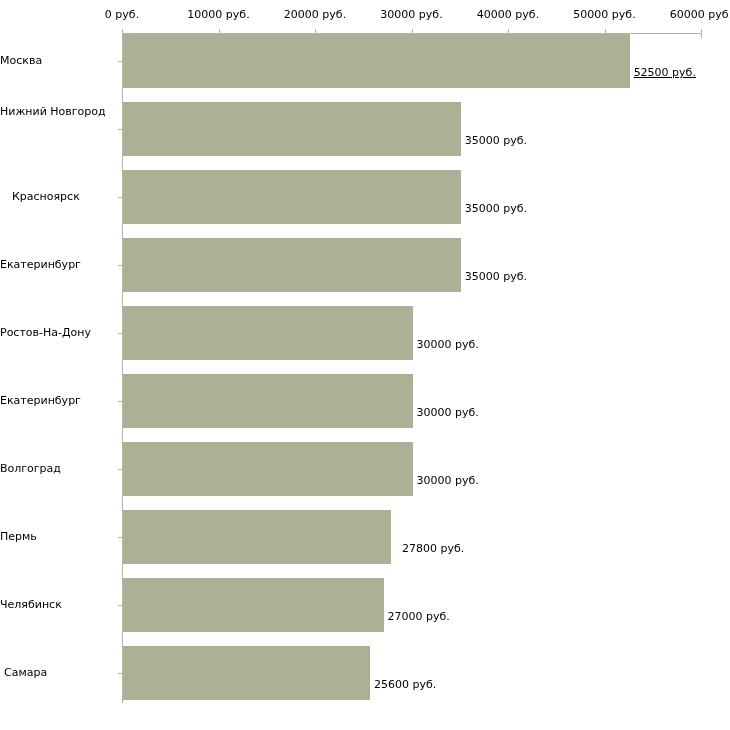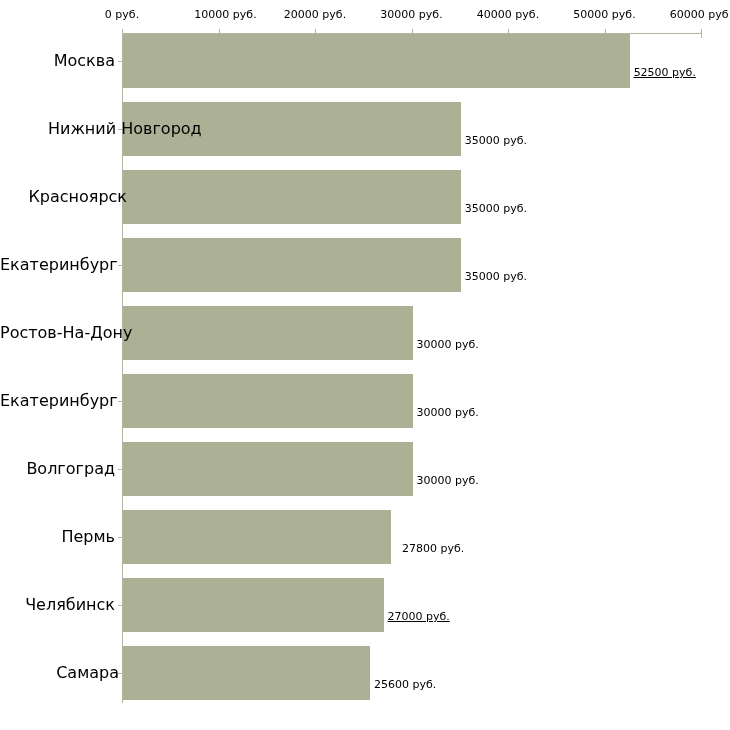--- a/index.html
+++ b/index.html
@@ -58,22 +58,21 @@
     background: #b3b7a2;
   }
   .y-tick-mark {
     position: absolute;
     width: 4px;
     height: 1px;
     background: #b3b7a2;
   }
   .cat-label {
     position: absolute;
-    text-align: right;
-    font-size: 16px;
+    font-size: 11px;
     color: #000000;
     white-space: nowrap;
     line-height: 12px;
   }
 
   
   .bar {
     position: absolute;
     background: #acb195;
   }
@@ -87,21 +86,21 @@
 </style>
 </head>
 <body>
 
 <div id="chart-root">
 
   <div id="x-axis-area">
     <div id="x-axis-line" style="left: 122px; width: 579px;"></div>
   <div class="x-tick-label" style="left: 122px;">0 руб.</div>
       <div class="x-tick-mark" style="left: 122px;"></div>
-      <div class="x-tick-label" style="left: 218.5px; margin-left: 7px;">10000 руб.</div>
+      <div class="x-tick-label" style="left: 218.5px;">10000 руб.</div>
       <div class="x-tick-mark" style="left: 218.5px;"></div>
       <div class="x-tick-label" style="left: 315px;">20000 руб.</div>
       <div class="x-tick-mark" style="left: 315px;"></div>
       <div class="x-tick-label" style="left: 411.5px;">30000 руб.</div>
       <div class="x-tick-mark" style="left: 411.5px;"></div>
       <div class="x-tick-label" style="left: 508px;">40000 руб.</div>
       <div class="x-tick-mark" style="left: 508px;"></div>
       <div class="x-tick-label" style="left: 604.5px;">50000 руб.</div>
       <div class="x-tick-mark" style="left: 604.5px;"></div>
       <div class="x-tick-label" style="left: 701px;">60000 руб.</div>
@@ -111,21 +110,21 @@
   <div id="y-axis-line" style="left: 122px; top: 34px; height: 669px;"></div>
 
   <div id="plot-area">
       <div class="bar" style="left: 123px; top: 34px; width: 506.625px; height: 54px;"></div>
       <div class="bar-value-label" style="left: 633.625px; top: 67px; text-decoration: underline;">52500 руб.</div>
       <div class="y-tick-mark" style="left: 118px; top: 61px;"></div>
       <div class="cat-label" style="left: 0px; width: 115px; top: 55px;">Москва</div>
       <div class="bar" style="left: 123px; top: 102px; width: 337.75px; height: 54px;"></div>
       <div class="bar-value-label" style="left: 464.75px; top: 135px;">35000 руб.</div>
       <div class="y-tick-mark" style="left: 118px; top: 129px;"></div>
-      <div class="cat-label" style="left: 0px; width: 115px; top: 123px; padding-left: 48px;">Нижний Новгород</div>
+      <div class="cat-label" style="left: 0px; width: 115px; top: 106px;">Нижний Новгород</div>
       <div class="bar" style="left: 123px; top: 170px; width: 337.75px; height: 54px;"></div>
       <div class="bar-value-label" style="left: 464.75px; top: 203px;">35000 руб.</div>
       <div class="y-tick-mark" style="left: 118px; top: 197px;"></div>
       <div class="cat-label" style="left: 12px; width: 115px; top: 191px;">Красноярск</div>
       <div class="bar" style="left: 123px; top: 238px; width: 337.75px; height: 54px;"></div>
       <div class="bar-value-label" style="left: 464.75px; top: 271px;">35000 руб.</div>
       <div class="y-tick-mark" style="left: 118px; top: 265px;"></div>
       <div class="cat-label" style="left: 0px; width: 115px; top: 259px;">Екатеринбург</div>
       <div class="bar" style="left: 123px; top: 306px; width: 289.5px; height: 54px;"></div>
       <div class="bar-value-label" style="left: 416.5px; top: 339px;">30000 руб.</div>
@@ -137,21 +136,21 @@
       <div class="cat-label" style="left: 0px; width: 115px; top: 395px;">Екатеринбург</div>
       <div class="bar" style="left: 123px; top: 442px; width: 289.5px; height: 54px;"></div>
       <div class="bar-value-label" style="left: 416.5px; top: 475px;">30000 руб.</div>
       <div class="y-tick-mark" style="left: 118px; top: 469px;"></div>
       <div class="cat-label" style="left: 0px; width: 115px; top: 463px;">Волгоград</div>
       <div class="bar" style="left: 123px; top: 510px; width: 268.27px; height: 54px;"></div>
       <div class="bar-value-label" style="left: 402px; top: 543px;">27800 руб.</div>
       <div class="y-tick-mark" style="left: 118px; top: 537px;"></div>
       <div class="cat-label" style="left: 0px; width: 115px; top: 531px;">Пермь</div>
       <div class="bar" style="left: 123px; top: 578px; width: 260.55px; height: 54px;"></div>
-      <div class="bar-value-label" style="left: 387.55px; top: 611px; text-decoration: underline;">27000 руб.</div>
+      <div class="bar-value-label" style="left: 387.55px; top: 611px;">27000 руб.</div>
       <div class="y-tick-mark" style="left: 118px; top: 605px;"></div>
       <div class="cat-label" style="left: 0px; width: 115px; top: 599px;">Челябинск</div>
       <div class="bar" style="left: 123px; top: 646px; width: 247.04px; height: 54px;"></div>
       <div class="bar-value-label" style="left: 374.04px; top: 679px;">25600 руб.</div>
       <div class="y-tick-mark" style="left: 118px; top: 673px;"></div>
       <div class="cat-label" style="left: 4px; width: 115px; top: 667px;">Самара</div>
     </div>
 
 </div>
 

